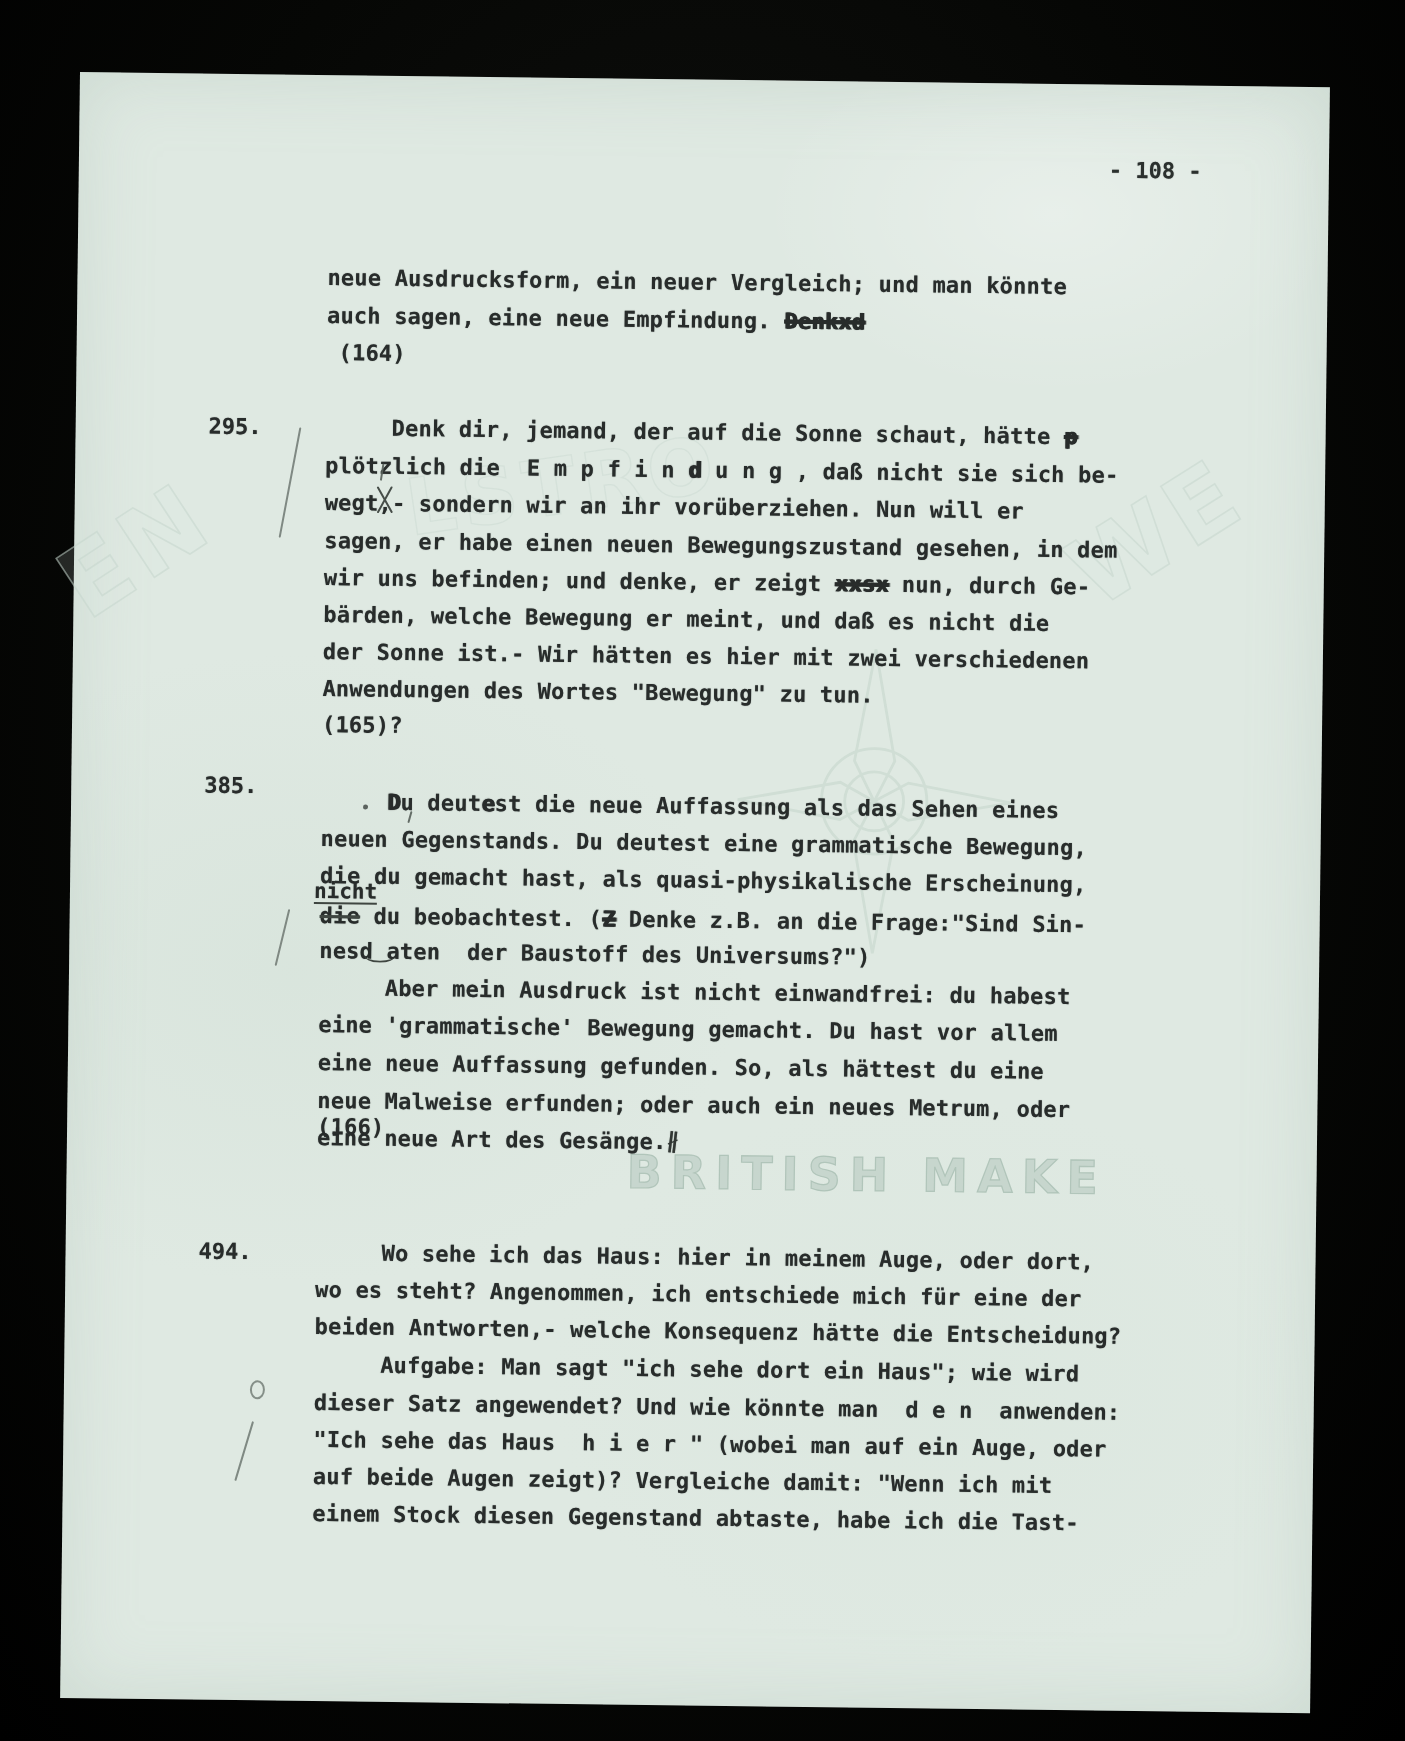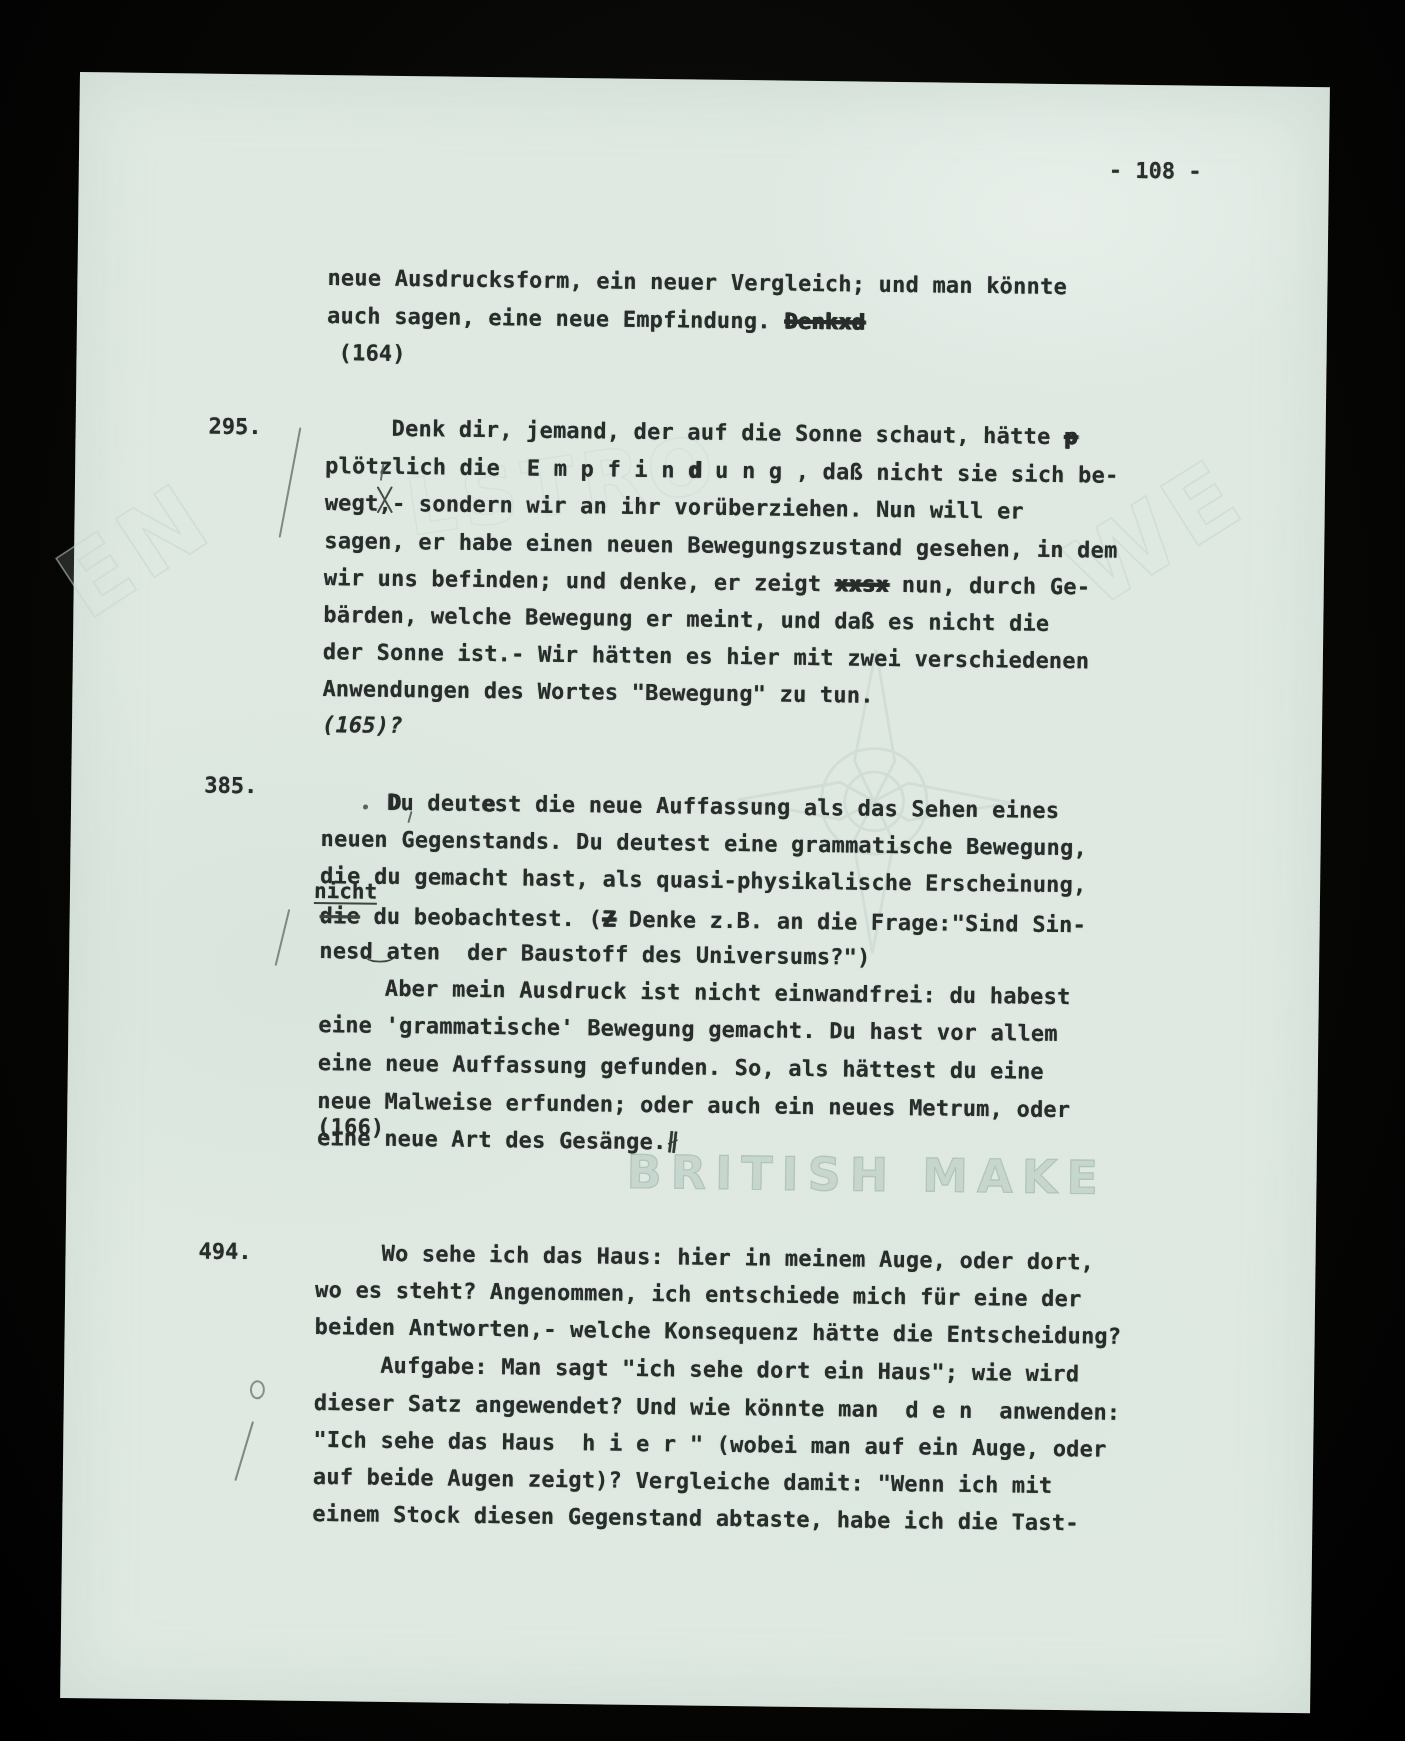--- a/index.html
+++ b/index.html
@@ -131,21 +131,21 @@
       <div class="tline" style="top: 264px; left: 262px;"><span>(164)</span></div>
       <div class="secnum" style="top: 339px;">295.</div>
       <div class="tline" style="top: 339px; left: 316px;"><span>Denk dir, jemand, der auf die Sonne schaut, hätte </span><span class="xx">p</span></div>
       <div class="tline" style="top: 377px; left: 250px;"><span>plötzlich die  E m p f i n </span><span class="ov">d</span><span> u n g , daß nicht sie sich be-</span></div>
       <div class="tline" style="top: 414px; left: 250px;"><span>wegt</span><span class="penx">,</span><span>- sondern wir an ihr vorüberziehen. Nun will er</span></div>
       <div class="tline" style="top: 452px; left: 250px;"><span>sagen, er habe einen neuen Bewegungszustand gesehen, in dem</span></div>
       <div class="tline" style="top: 489px; left: 250px;"><span>wir uns befinden; und denke, er zeigt </span><span class="xx">xxsx</span><span> nun, durch Ge-</span></div>
       <div class="tline" style="top: 526px; left: 250px;"><span>bärden, welche Bewegung er meint, und daß es nicht die</span></div>
       <div class="tline" style="top: 563px; left: 250px;"><span>der Sonne ist.- Wir hätten es hier mit zwei verschiedenen</span></div>
       <div class="tline" style="top: 600px; left: 250px;"><span>Anwendungen des Wortes "Bewegung" zu tun.</span></div>
-      <div class="tline" style="top: 636px; left: 250px; font-style: italic;"><span>(165)?</span></div>
+      <div class="tline" style="top: 636px; left: 250px;"><span>(165)?</span></div>
       <div class="secnum" style="top: 698px;">385.</div>
       <div class="tline" style="top: 713px; left: 316px;"><span class="ov">D</span><span>u deut</span><span class="ov">e</span><span>st die neue Auffassung als das Sehen eines</span></div>
       <div class="tline" style="top: 750px; left: 250px;"><span>neuen Gegenstands. Du deutest eine grammatische Bewegung,</span></div>
       <div class="tline" style="top: 787px; left: 250px;"><span>die du gemacht hast, als quasi-physikalische Erscheinung,</span></div>
       <div class="tline" style="top: 827px; left: 250px;"><span class="ins">die<span class="ins-above">nicht</span></span><span> du beobachtest. (</span><span class="xx">Z</span><span> Denke z.B. an die Frage:"Sind Sin-</span></div>
       <div class="tline" style="top: 862px; left: 250px;"><span>nesd</span><span class="join"> </span><span>aten  der Baustoff des Universums?")</span></div>
       <div class="tline" style="top: 899px; left: 316px;"><span>Aber mein Ausdruck ist nicht einwandfrei: du habest</span></div>
       <div class="tline" style="top: 936px; left: 250px;"><span>eine 'grammatische' Bewegung gemacht. Du hast vor allem</span></div>
       <div class="tline" style="top: 974px; left: 250px;"><span>eine neue Auffassung gefunden. So, als hättest du eine</span></div>
       <div class="tline" style="top: 1012px; left: 250px;"><span>neue Malweise erfunden; oder auch ein neues Metrum, oder</span></div>

